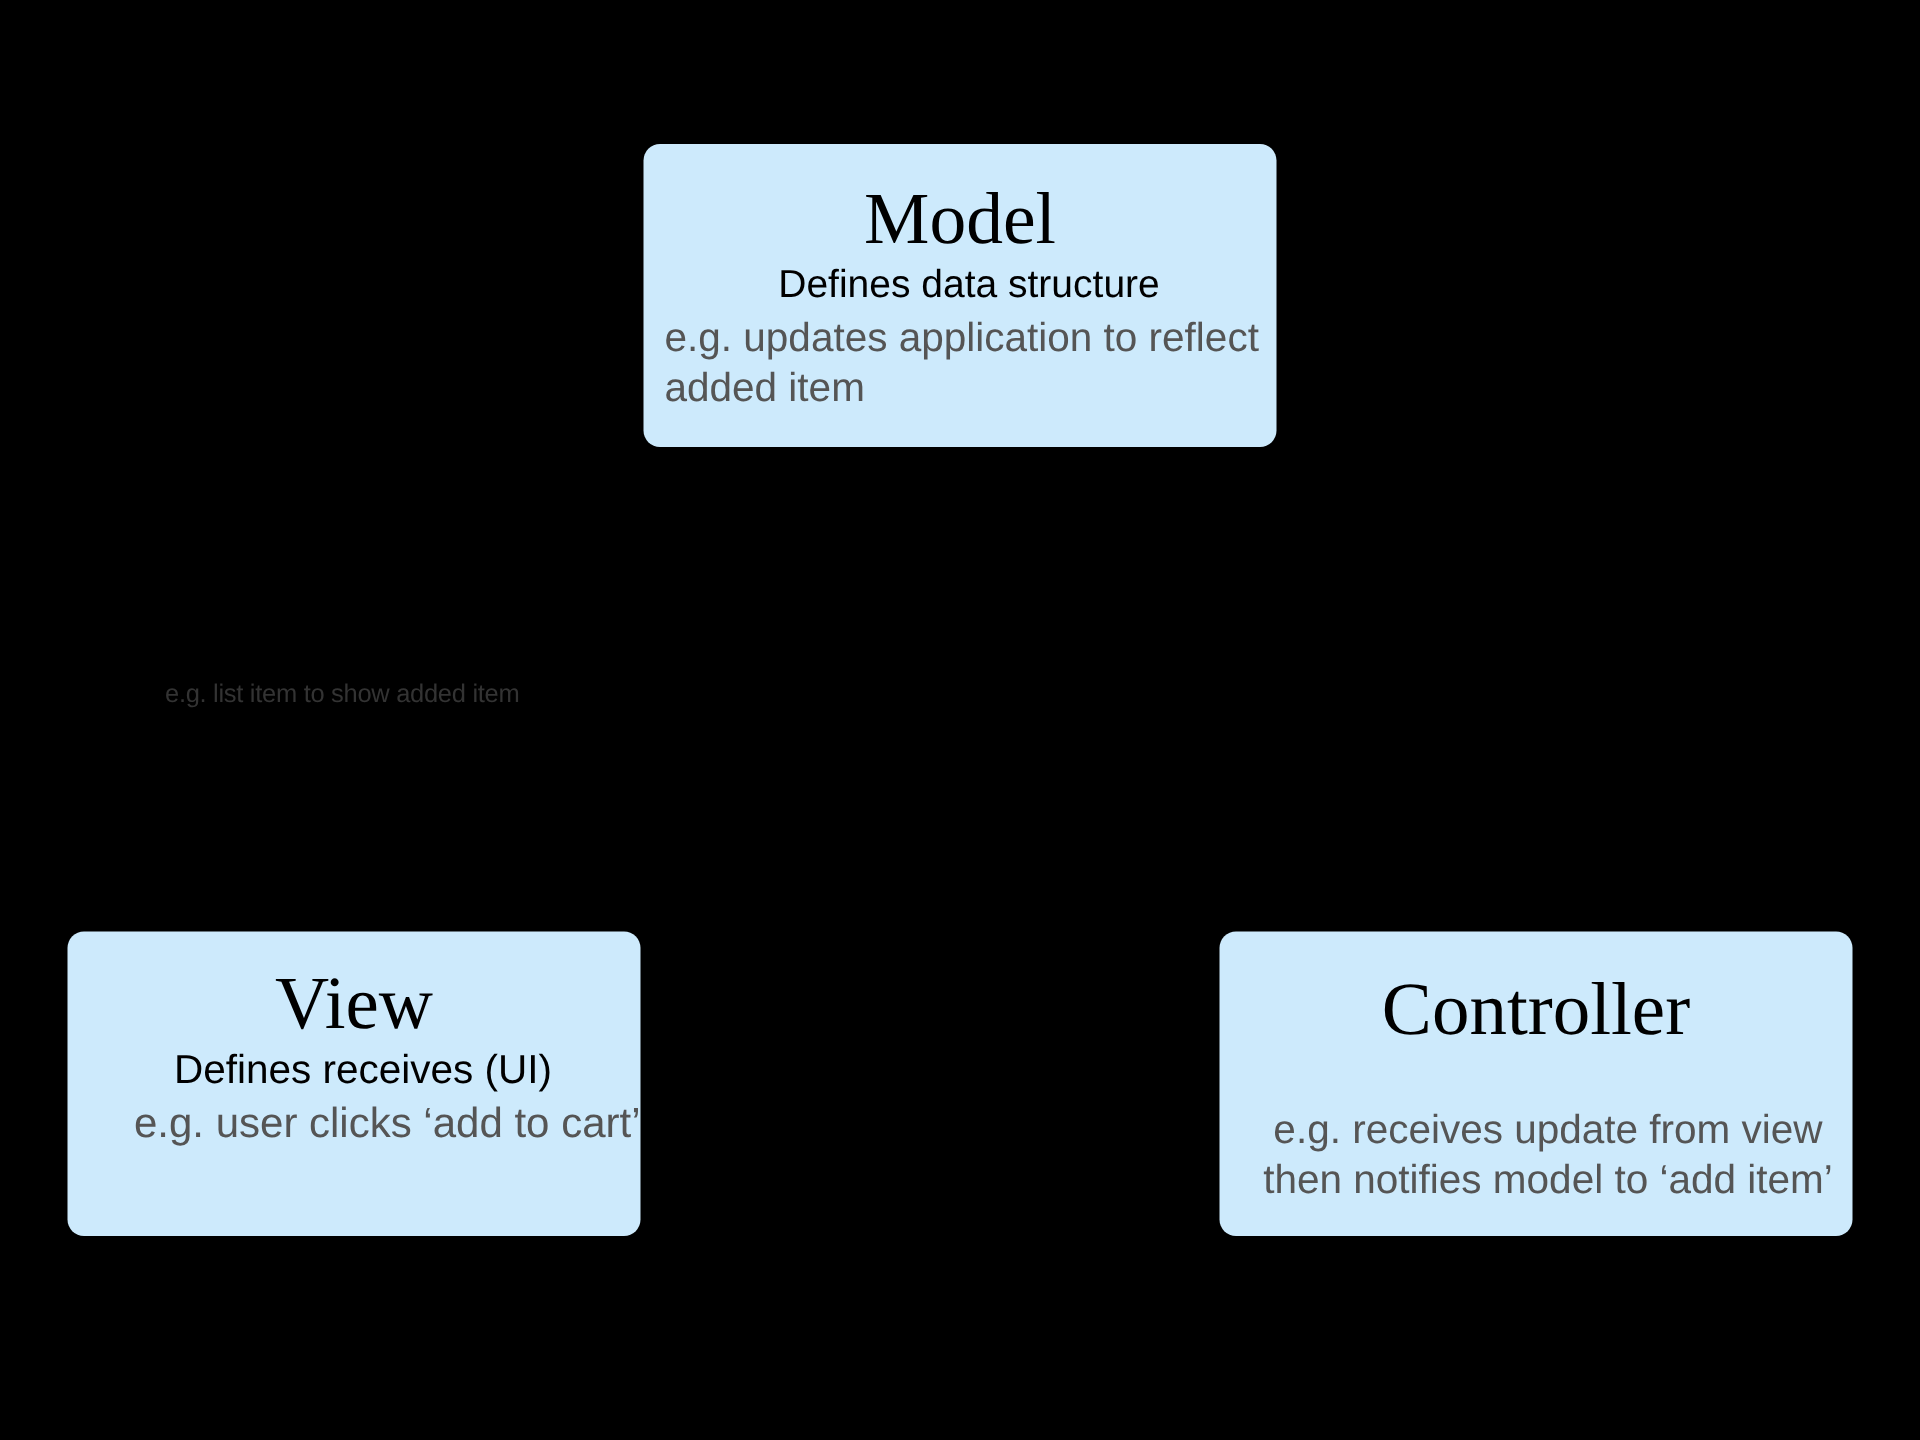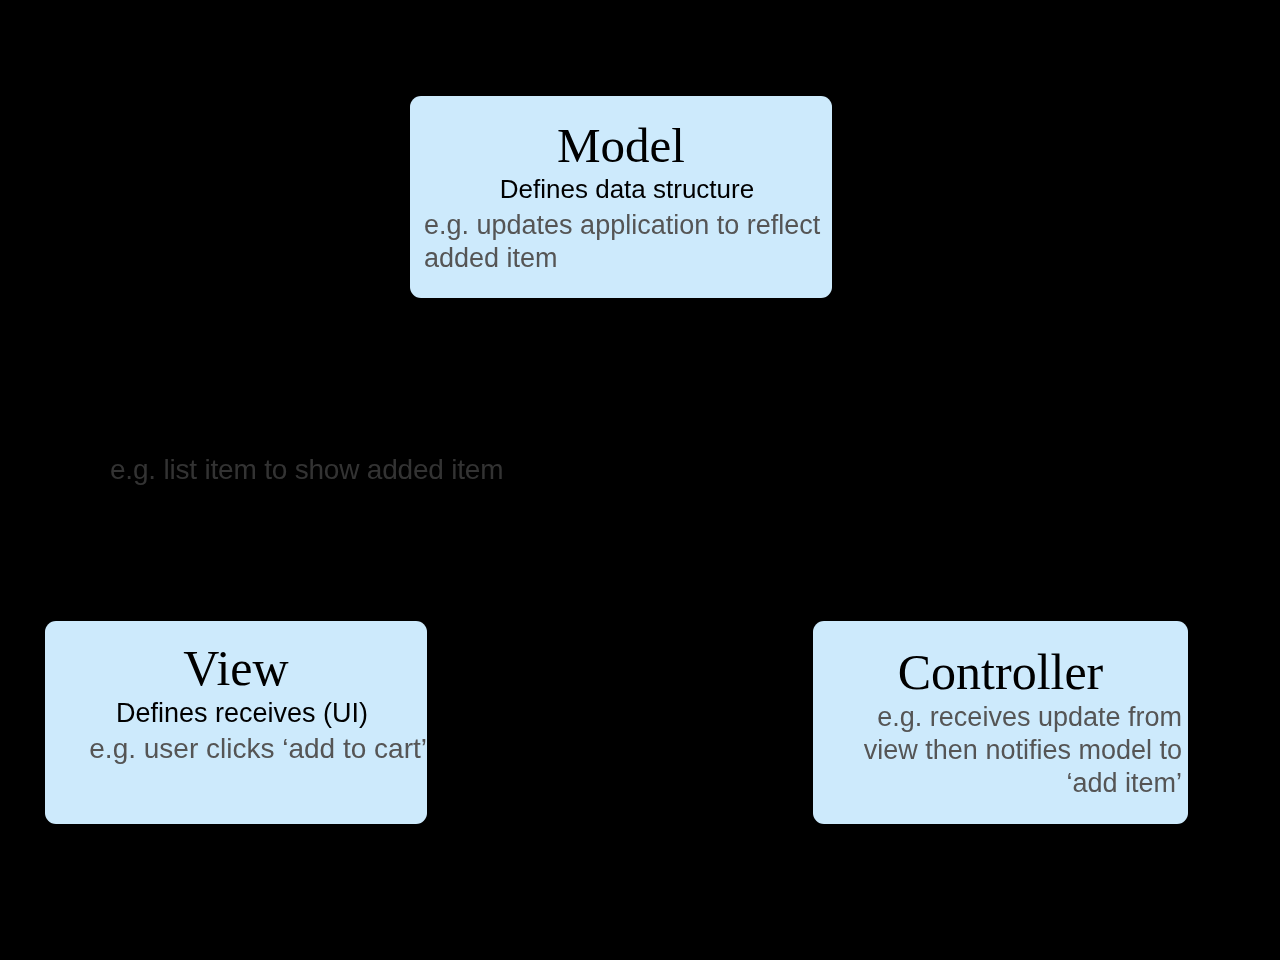--- a/index.html
+++ b/index.html
@@ -52,21 +52,21 @@
   }
 
   .node-example {
     font-family: "Liberation Sans", sans-serif;
     color: #555555;
     line-height: 1.22;
   }
 
   
   #node-model {
-    left: 410px;
+    left: 429px;
     top: 96px;
     width: 422px;
     height: 202px;
   }
   #node-model .node-title {
     font-size: 49px;
     padding-top: 25px;
   }
   #node-model .node-subtitle {
     font-size: 26px;
@@ -96,44 +96,45 @@
   #node-view .node-example {
     font-size: 28px;
     padding-top: 4px;
     text-align: right;
   }
 
   
   #node-controller {
     left: 813px;
     top: 621px;
-    width: 375px;
+    width: 422px;
     height: 203px;
   }
   #node-controller .node-title {
     font-size: 50px;
     padding-top: 26px;
   }
   #node-controller .node-subtitle {
     font-size: 26px;
     padding-top: 4px;
   }
   #node-controller .node-example {
     font-size: 27px;
     padding: 4px 6px 0 22px;
-    text-align: right;
+    text-align: center;
+    margin-top: 36px;
   }
 
   
   #floating-annotation {
     position: absolute;
     left: 110px;
     top: 453px;
     font-family: "Liberation Sans", sans-serif;
-    font-size: 28px;
+    font-size: 17px;
     letter-spacing: -0.2px;
     color: #333333;
     white-space: nowrap;
     line-height: 1.2;
   }
 </style>
 </head>
 <body>
 
 <div id="stage">

